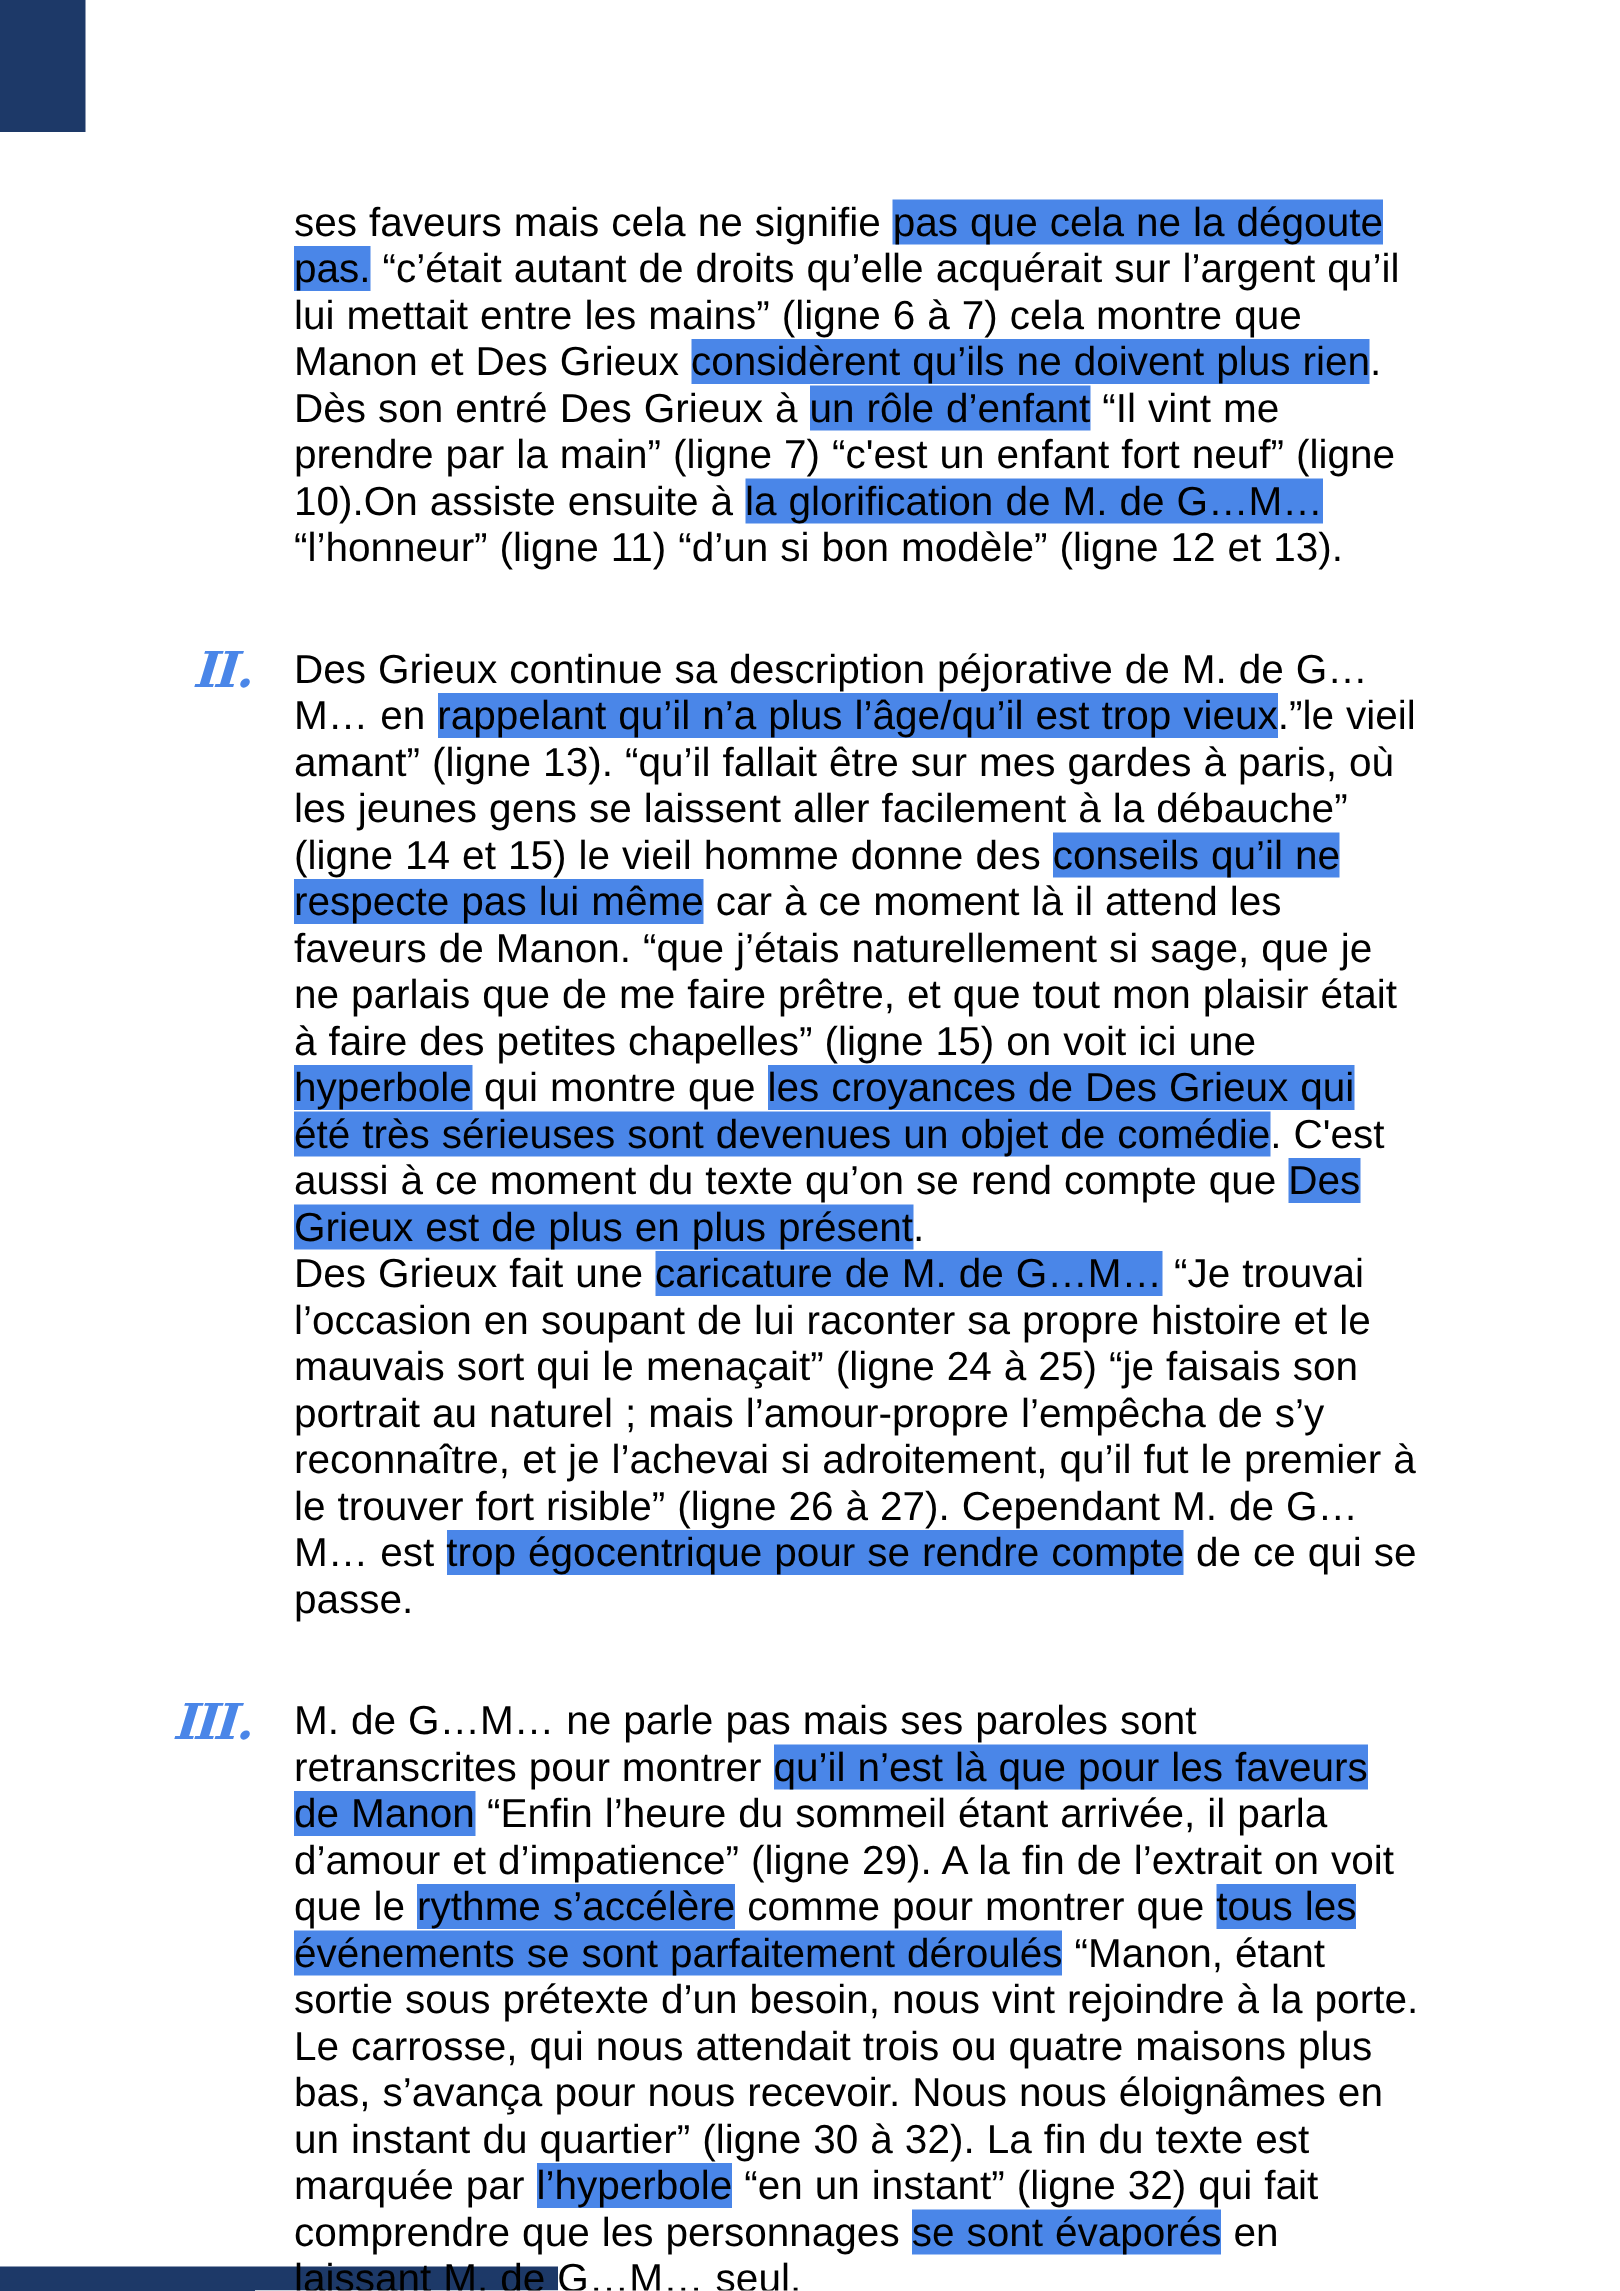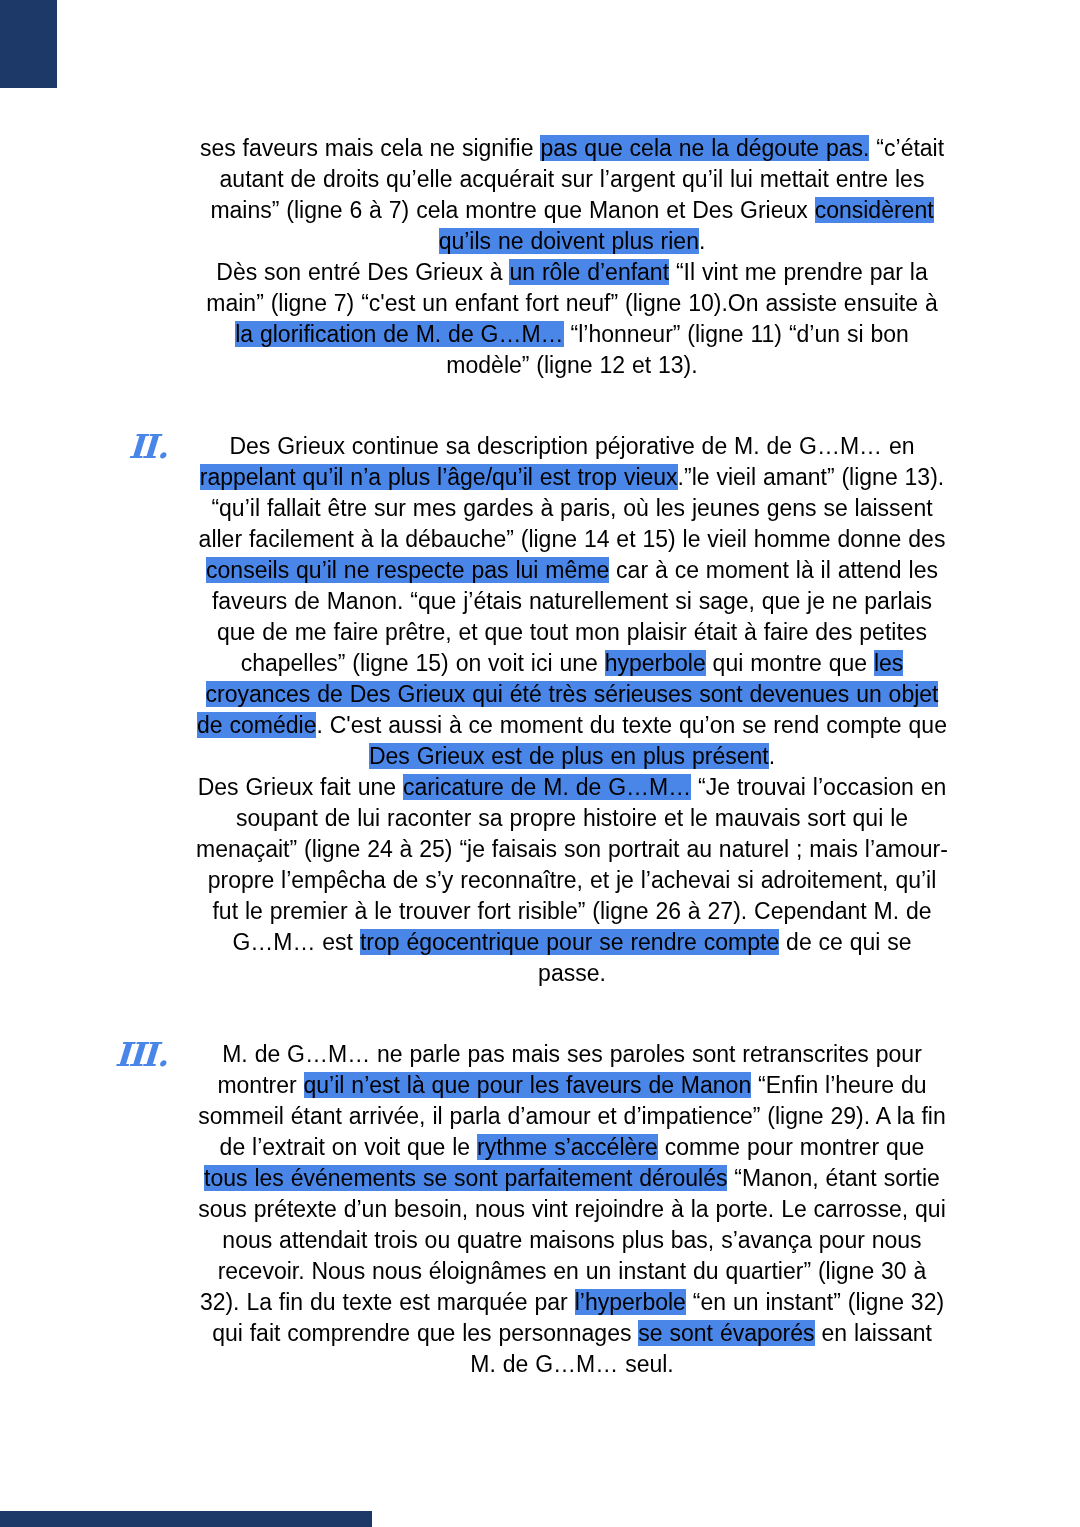--- a/index.html
+++ b/index.html
@@ -43,24 +43,23 @@
     font-style: italic;
     font-weight: bold;
     font-size: 33px;
     line-height: 31px;
     letter-spacing: -2px;
     color: var(--numeral-color, #4a86e8);
     transform: skewX(-6deg);
   }
   .paragraph {
     width: 752px;
-    font-size: 23px;
+    font-size: 27px;
     line-height: 31px;
     word-spacing: 0.5px;
-    text-align: center;
   }
   .hl {
     background: var(--hl-color, #4a86e8);
   }
 </style>
 </head>
 <body style="--page-bg: #ffffff; --text-color: #000000; --hl-color: #4a86e8; --numeral-color: #4a86e8; --corner-color: #1d3968;">
 
 <div class="corner corner-tl"></div>
 <div class="corner corner-bl"></div>

